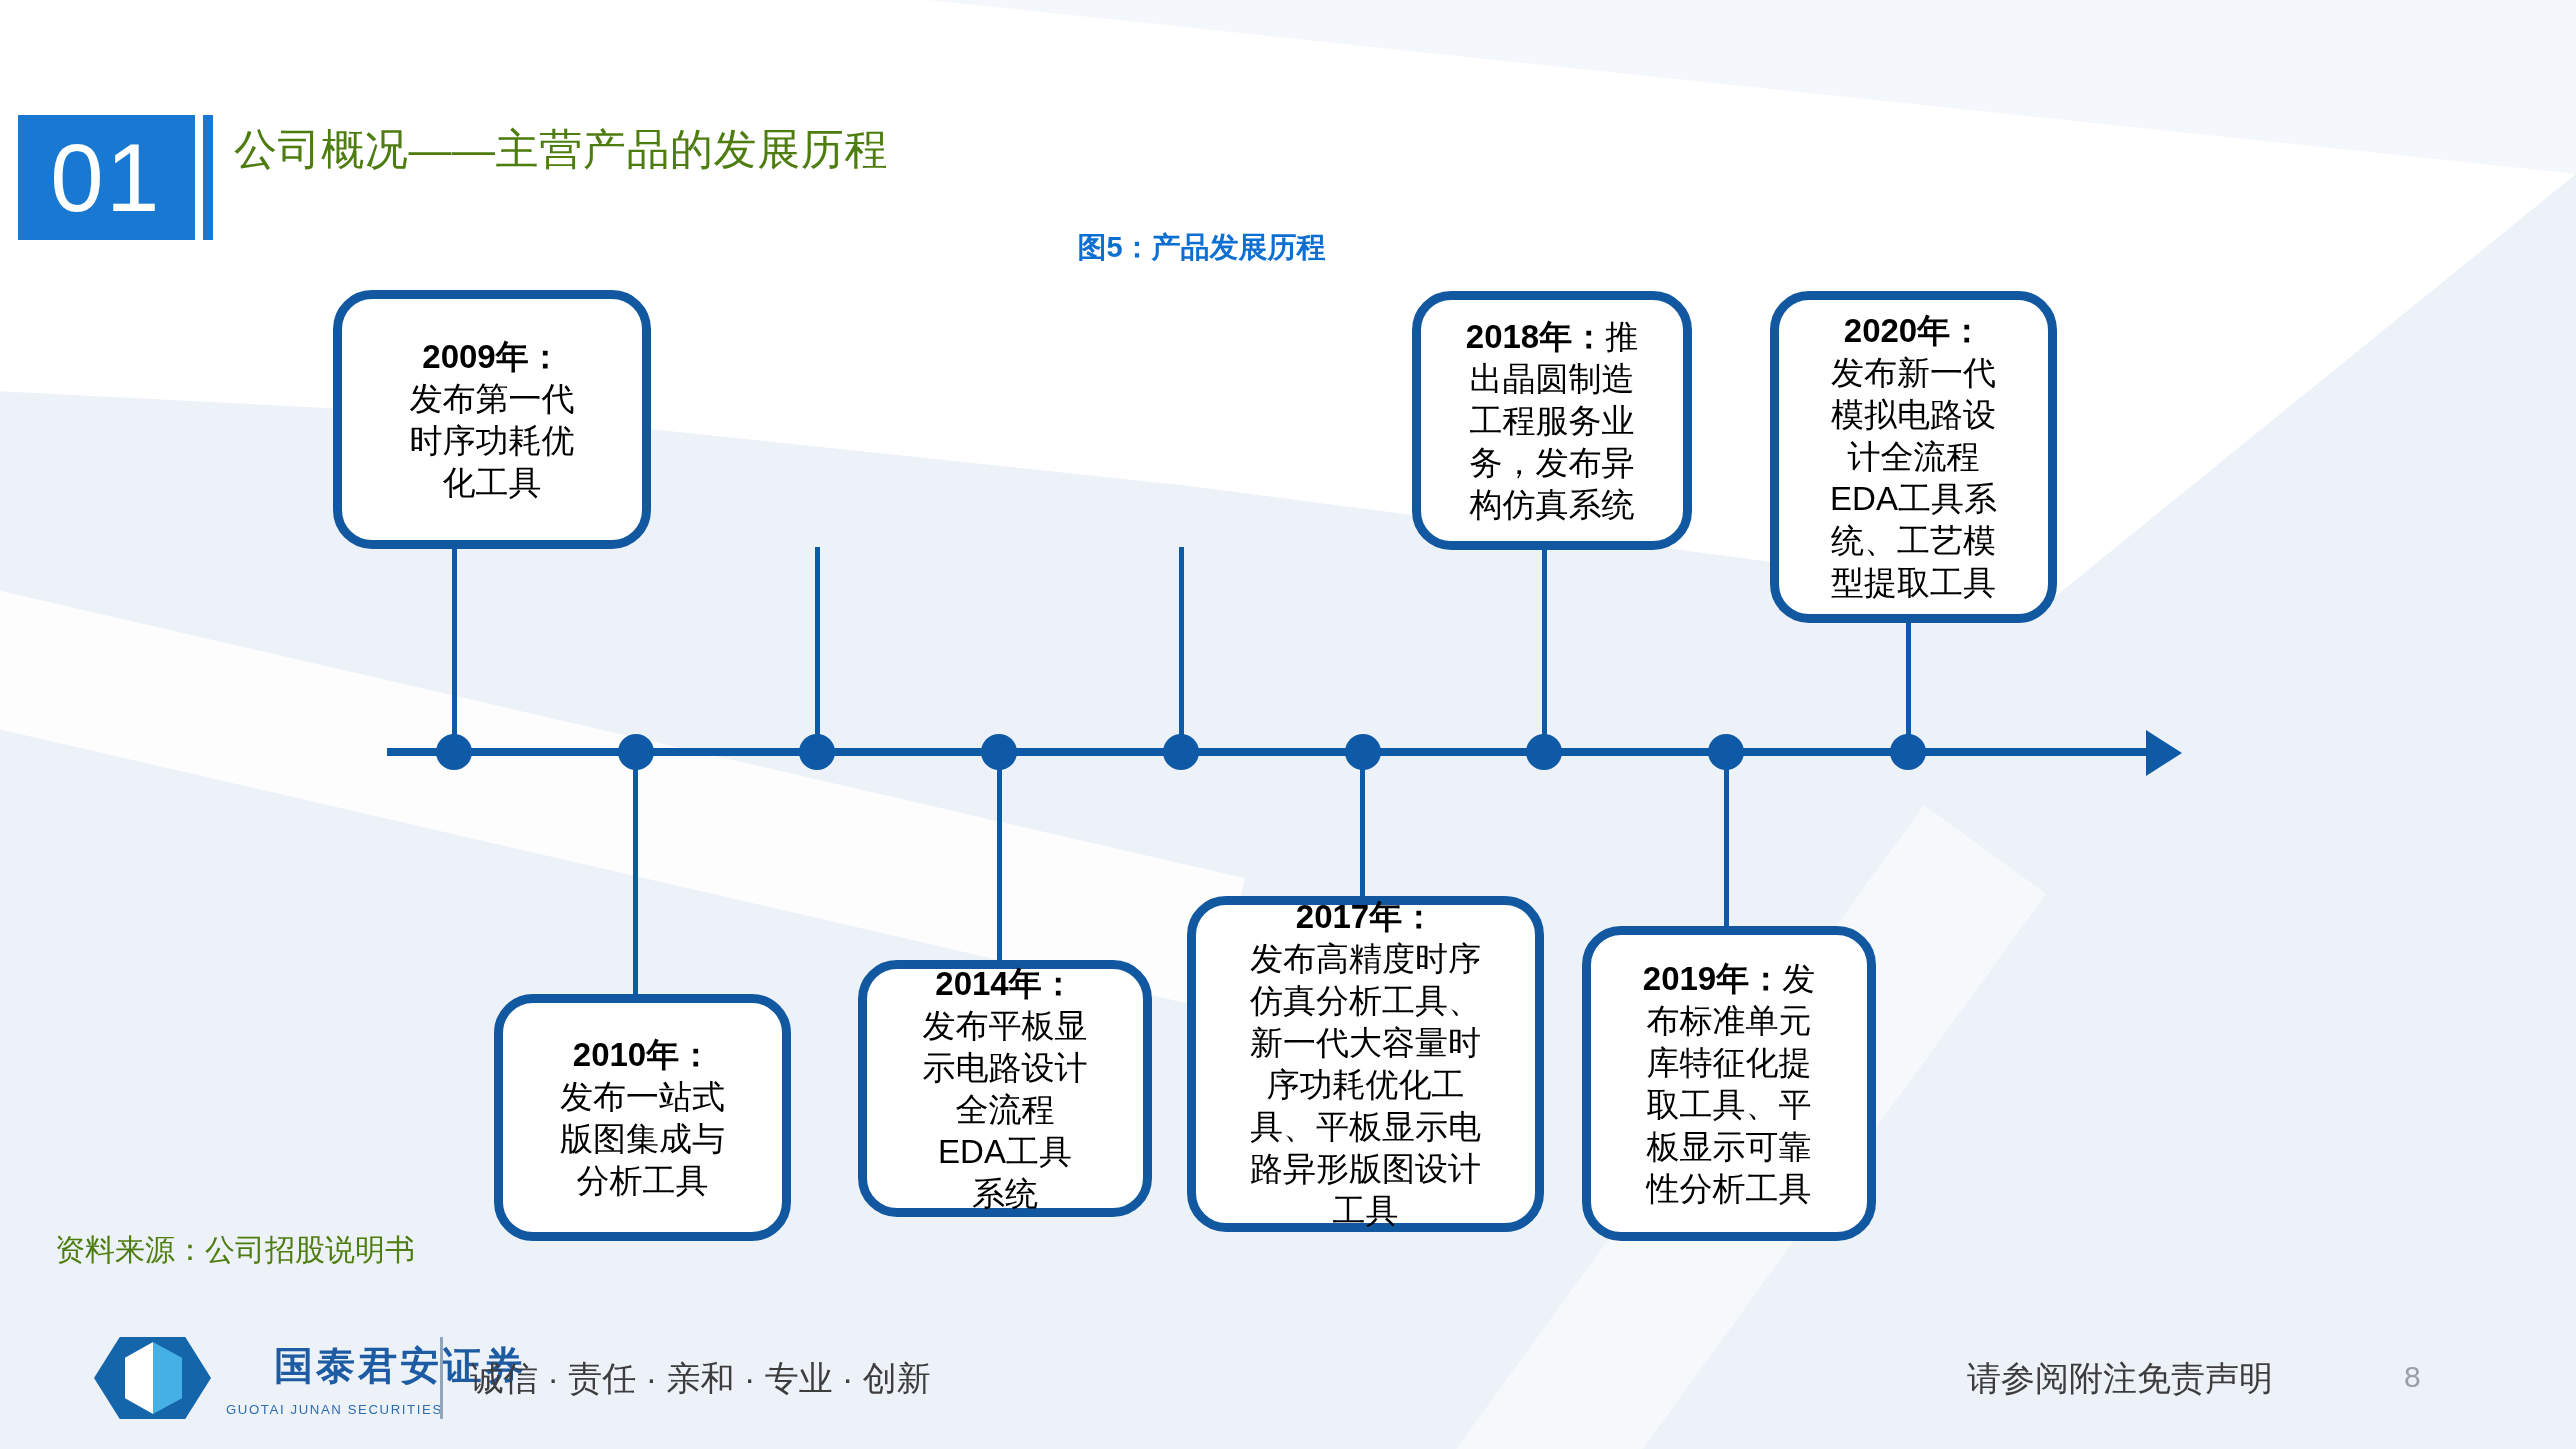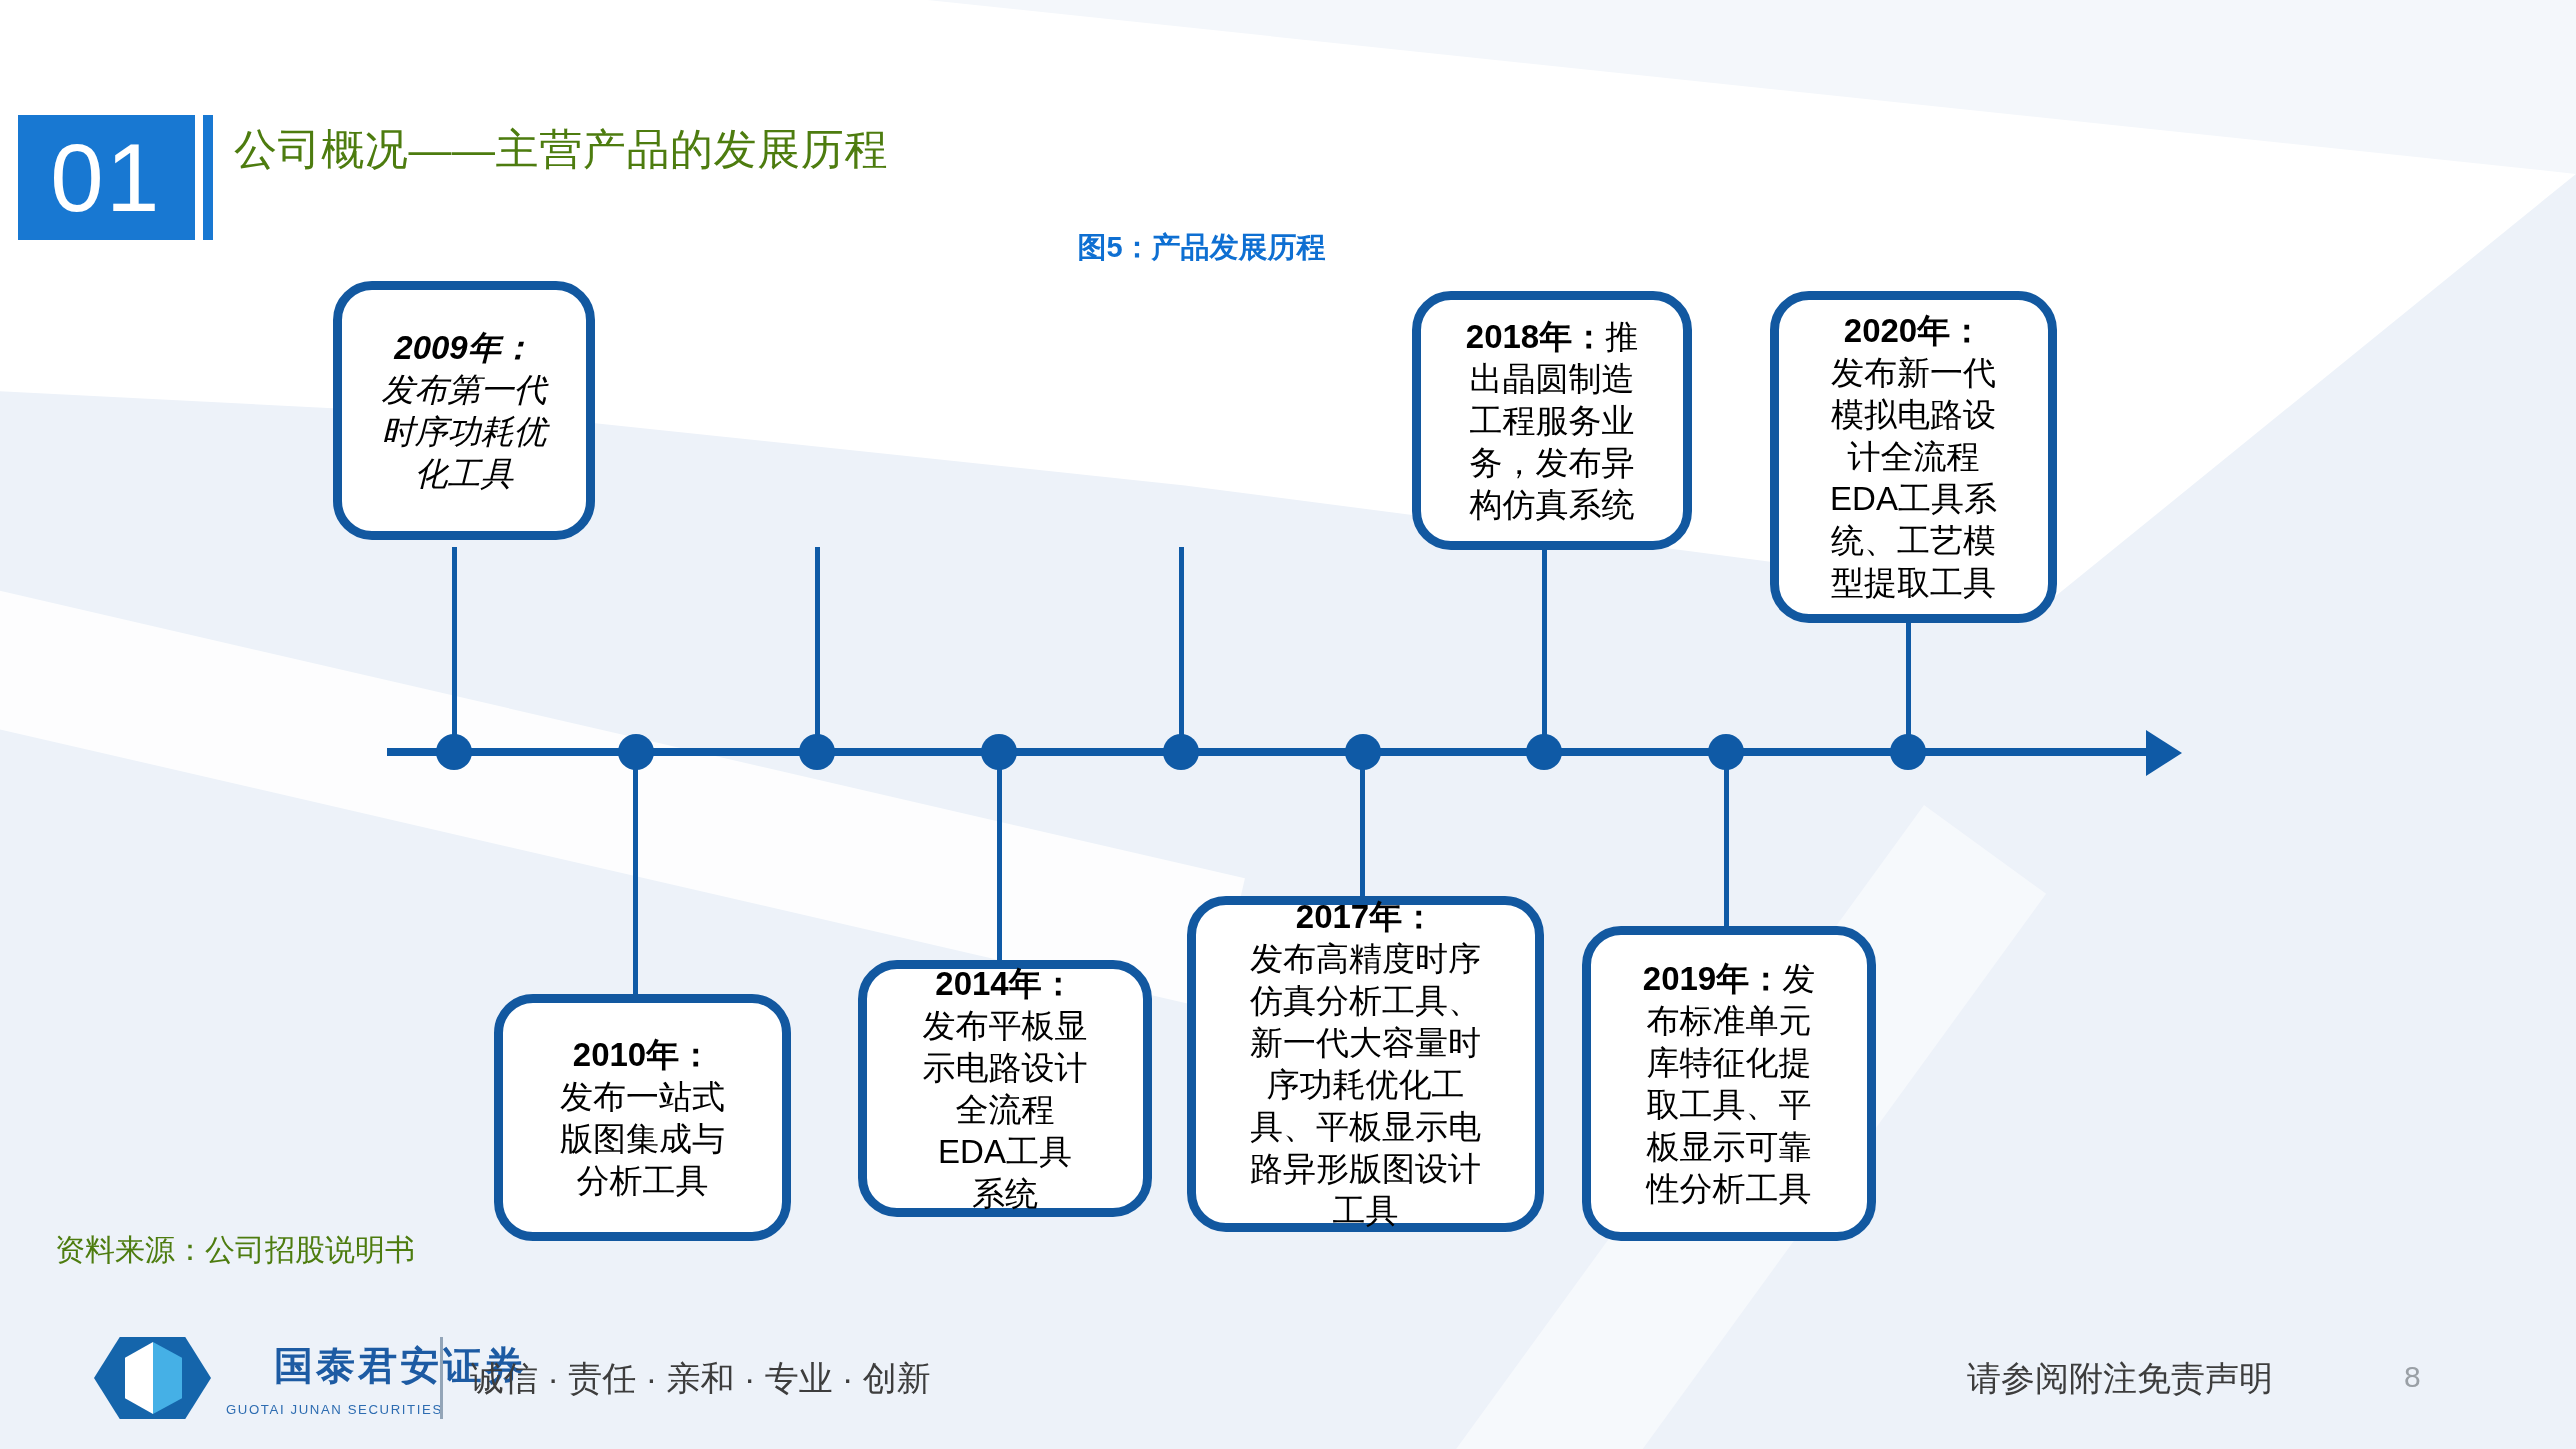--- a/index.html
+++ b/index.html
@@ -38,21 +38,21 @@
   .c2014{left:997px;top:752px;height:234px;}
   .c2017{left:1360px;top:752px;height:146px;}
   .c2019{left:1724px;top:752px;height:176px;}
 
   
   .box{position:absolute;background:#ffffff;border:9.4px solid #1258a0;border-radius:39px;box-sizing:border-box;
     display:flex;align-items:center;justify-content:center;text-align:center;
     font-size:33px;line-height:42px;color:#000000;}
   .box .txt{white-space:pre-line;display:block;}
   .box .year{font-weight:bold;}
-  .b2009{left:333px;top:281px;width:262px;height:259px;font-style:italic;}  .b2009 .txt{width:165px;}
+  .b2009{left:333px;top:290px;width:318px;height:259px;}  .b2009 .txt{width:165px;}
   .b2011{left:679px;top:291px;width:287px;height:259px;} .b2011 .txt{width:179px;}
   .b2015{left:1044px;top:291px;width:280px;height:259px;} .b2015 .txt{width:165px;}
   .b2018{left:1412px;top:291px;width:280px;height:259px;} .b2018 .txt{width:186px;}
   .b2020{left:1770px;top:291px;width:287px;height:332px;} .b2020 .txt{width:170px;}
   .b2010{left:494px;top:994px;width:297px;height:247px;} .b2010 .txt{width:165px;}
   .b2014{left:858px;top:960px;width:294px;height:257px;} .b2014 .txt{width:165px;}
   .b2017{left:1187px;top:896px;width:357px;height:336px;} .b2017 .txt{width:239px;}
   .b2019{left:1582px;top:926px;width:294px;height:315px;} .b2019 .txt{width:186px;}
 
   

